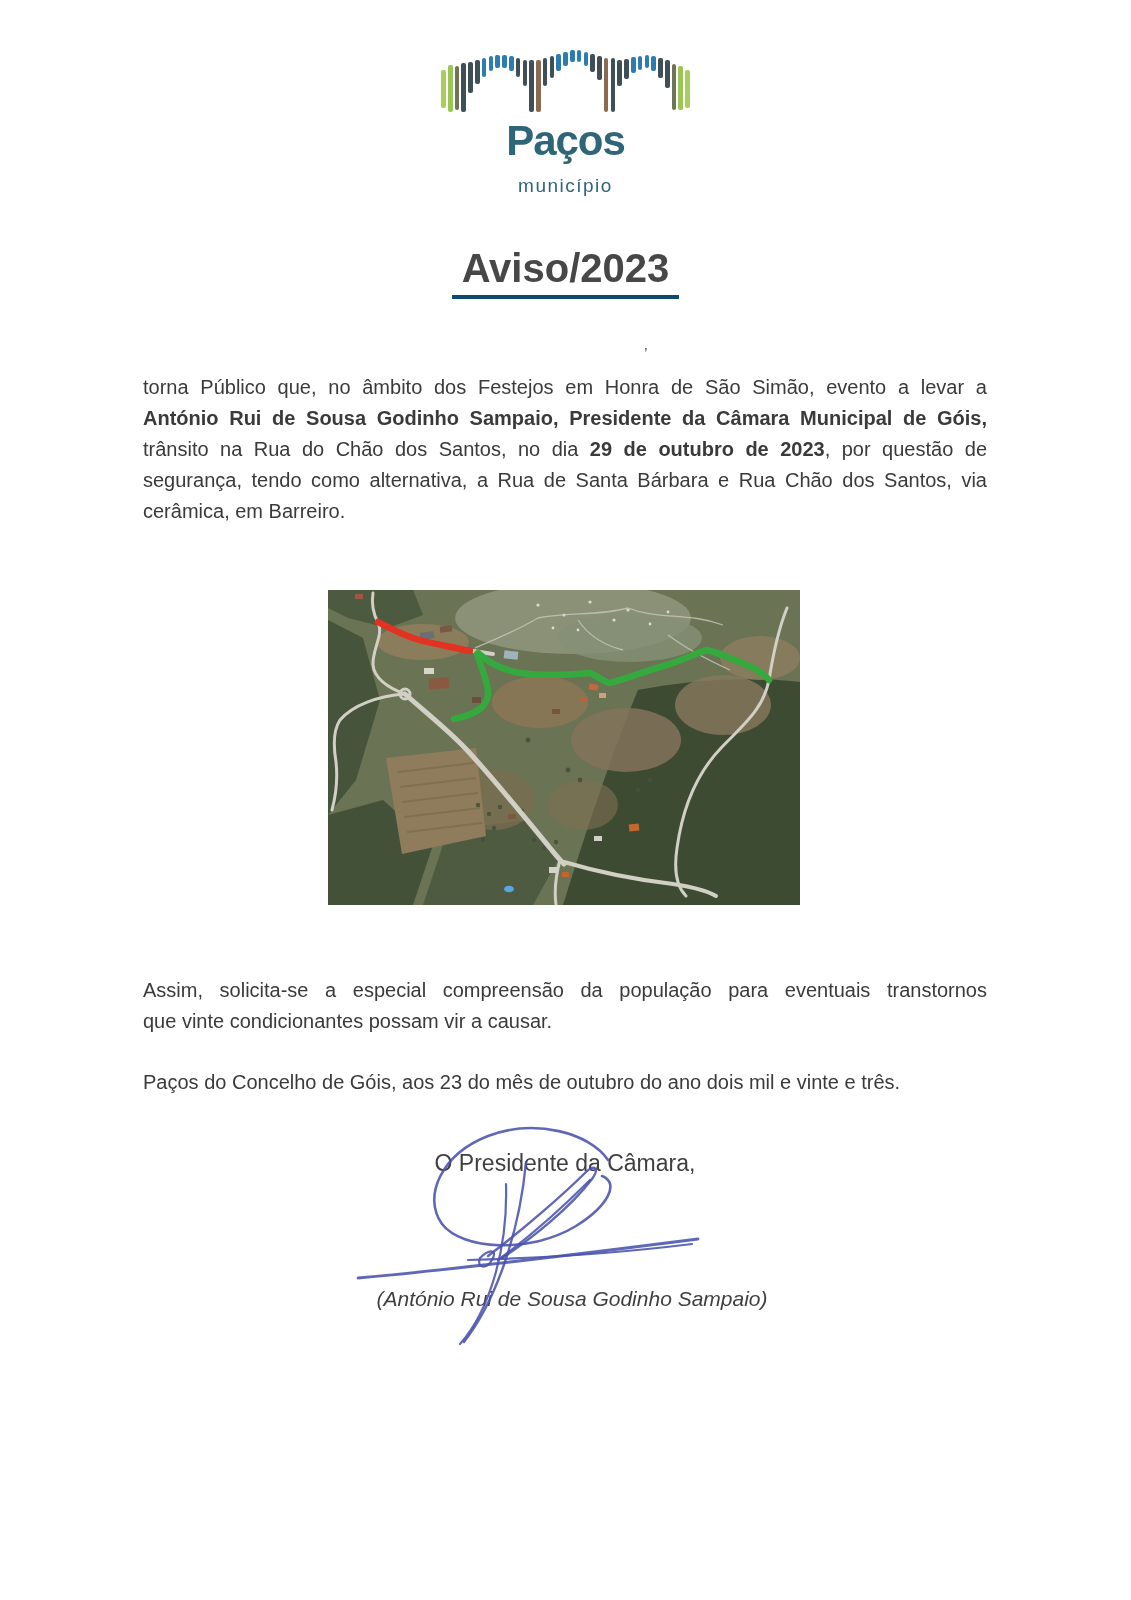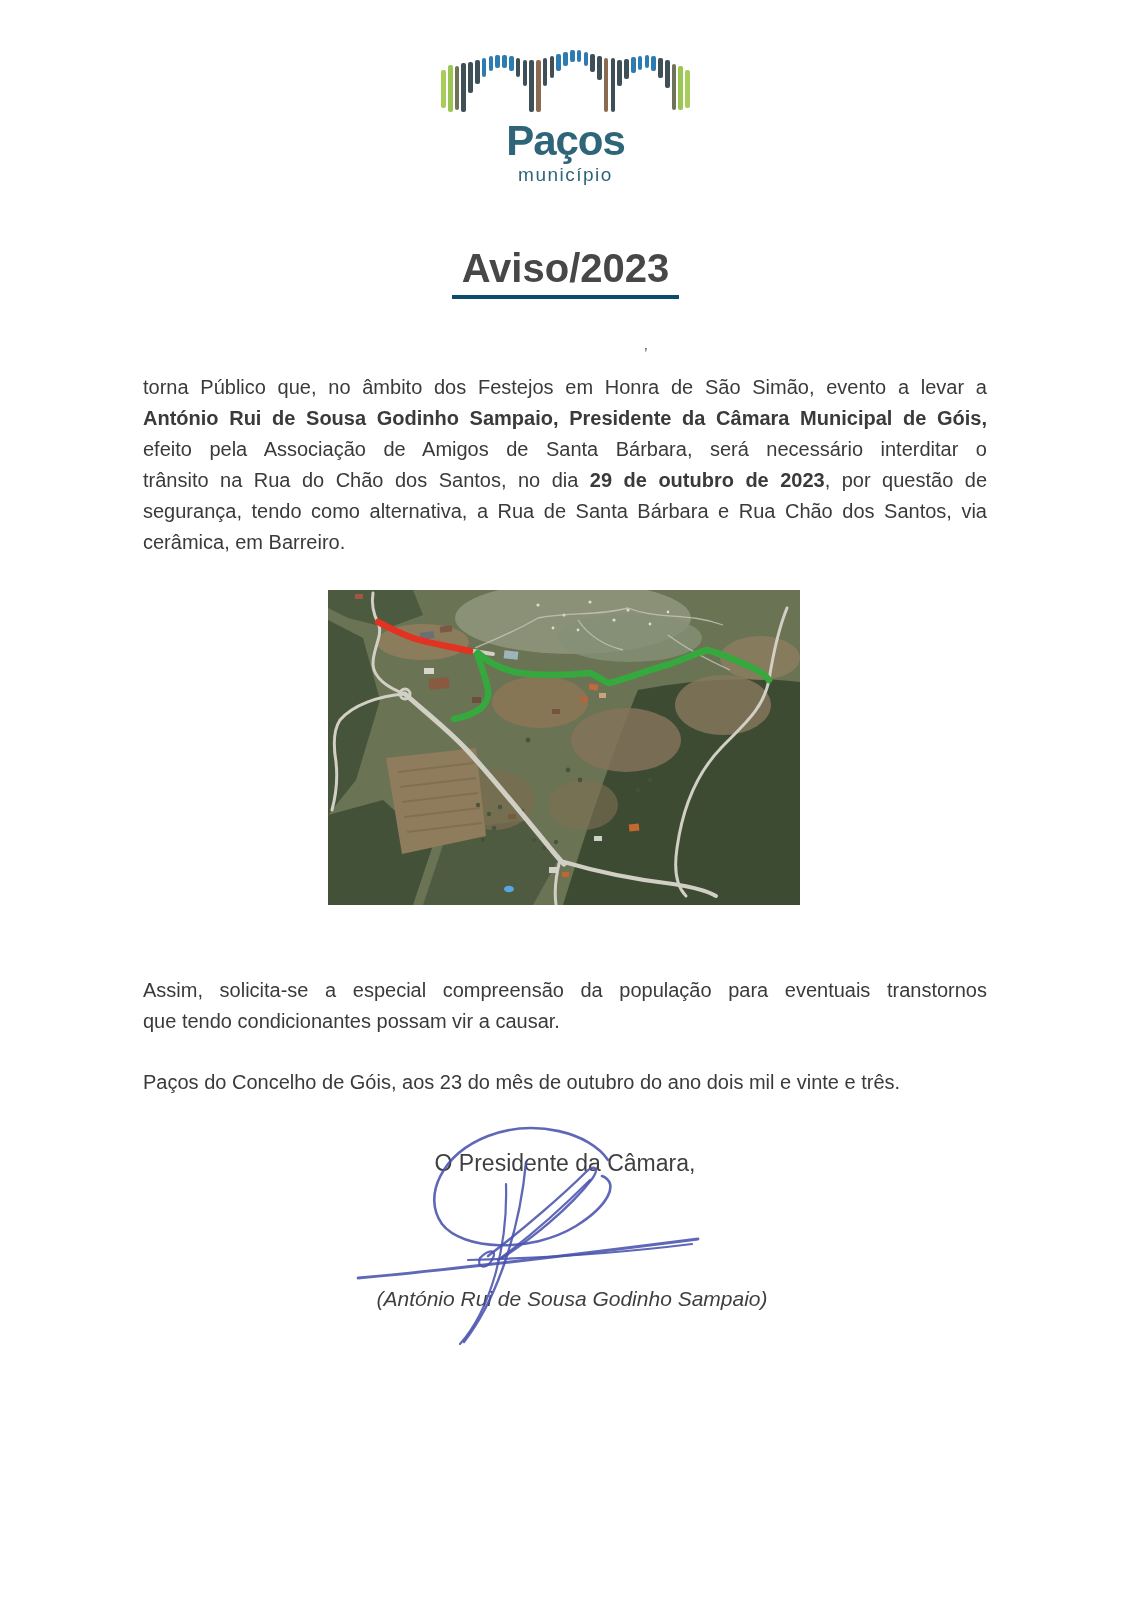--- a/index.html
+++ b/index.html
@@ -11,21 +11,21 @@
   .abs{position:absolute;}
   .col{left:143px;width:844px;}
   .line{font-size:20px;line-height:31px;}
   .just{text-align:justify;text-align-last:justify;}
   .b{font-weight:700;}
   
   #logo{top:50px;left:0;right:0;text-align:center;}
   #bars{height:66px;display:flex;justify-content:center;align-items:flex-start;}
   .bar{display:block;width:4.6px;margin:0 1.1px;border-radius:2px;flex:0 0 auto;}
   #logoname{font-size:42px;font-weight:700;letter-spacing:-1px;color:var(--brand,#2f6579);line-height:1.05;margin-top:3px;}
-  #logosub{font-size:19px;letter-spacing:1.5px;color:var(--brand,#2f6579);margin-top:1px;}
+  #logosub{font-size:19px;letter-spacing:1.5px;color:var(--brand,#2f6579);margin-top:12px;}
   
   #titlewrap{top:246px;left:0;right:0;text-align:center;}
   #titlewrap span{display:inline-block;font-size:40px;font-weight:700;color:#474747;
     border-bottom:4px solid #0c4a6e;padding:0 10px 4px;}
   
   #p1{top:372px;}
   #p2{top:975px;}
   #p3{top:1067px;}
   #artifact{left:644px;top:346px;font-size:16px;color:#5a5a5a;}
   
@@ -85,21 +85,20 @@
 
 <div id="titlewrap" class="abs">
   <span>Aviso/2023</span>
 </div>
 
 <span id="artifact" class="abs">’</span>
 
 <div id="p1" class="abs col">
     <div class="line just"><span>torna Público que, no âmbito dos Festejos em Honra de São Simão, evento a levar a</span></div>
     <div class="line just"><span class="b">António Rui de Sousa Godinho Sampaio, Presidente da Câmara Municipal de Góis,</span></div>
-    <div class="line just"><span>efeito pela Associação de Amigos de Santa Bárbara, será necessário interditar o</span></div>
     <div class="line just"><span>trânsito na Rua do Chão dos Santos, no dia </span><span class="b">29 de outubro de 2023</span><span>, por questão de</span></div>
     <div class="line just"><span>segurança, tendo como alternativa, a Rua de Santa Bárbara e Rua Chão dos Santos, via</span></div>
     <div class="line"><span>cerâmica, em Barreiro.</span></div>
   </div>
 
 <svg id="map" class="abs" viewBox="0 0 472 315" preserveAspectRatio="none">
   <rect width="472" height="315" fill="#6a7354"></rect>
 
   <path d="M310,100 C360,90 420,86 472,92 L472,315 L235,315 C255,250 285,160 310,100 Z" fill="#3e4b33"></path>
   <path d="M0,30 L35,48 L52,110 L28,190 L0,225 Z" fill="#46543b"></path>
@@ -188,21 +187,21 @@
     <ellipse cx="181" cy="299" rx="5" ry="3.2" fill="#58a7e0"></ellipse>
   </g>
 
   <path d="M50,32 C62,38 75,45 88,49 C105,54 125,57 142,61" stroke="#e23222" stroke-width="6.5" fill="none" stroke-linecap="round"></path>
   <path d="M150,63 C160,72 175,80 192,83 C215,86 240,85 262,83 C272,87 276,92 281,93 C295,90 320,80 342,74 C355,70 368,63 379,60 C395,64 412,72 425,78 C433,82 438,86 441,90" stroke="#35a93e" stroke-width="6.5" fill="none" stroke-linecap="round"></path>
   <path d="M149,64 C153,76 158,88 160,100 C161,108 158,114 152,119 C145,124 136,127 126,129" stroke="#35a93e" stroke-width="6.5" fill="none" stroke-linecap="round"></path>
 </svg>
 
 <div id="p2" class="abs col">
     <div class="line just"><span>Assim, solicita-se a especial compreensão da população para eventuais transtornos</span></div>
-    <div class="line"><span>que tendo condicionantes possam vir a causar.</span></div>
+    <div class="line"><span>que vinte condicionantes possam vir a causar.</span></div>
   </div>
 <div id="p3" class="abs col">
     <div class="line"><span>Paços do Concelho de Góis, aos 23 do mês de outubro do ano dois mil e vinte e três.</span></div>
   </div>
 
 <div id="sigrole" class="abs col">O Presidente da Câmara,</div>
 <div id="signame" class="abs col">(António Rui de Sousa Godinho Sampaio)</div>
 
 <svg id="sig" class="abs" width="420" height="250" viewBox="0 0 420 250">
   <path d="M268,62 C250,35 195,20 148,38 C102,56 82,98 102,126 C122,152 190,156 236,128 C268,108 280,85 262,78" stroke-width="2.6"></path>

